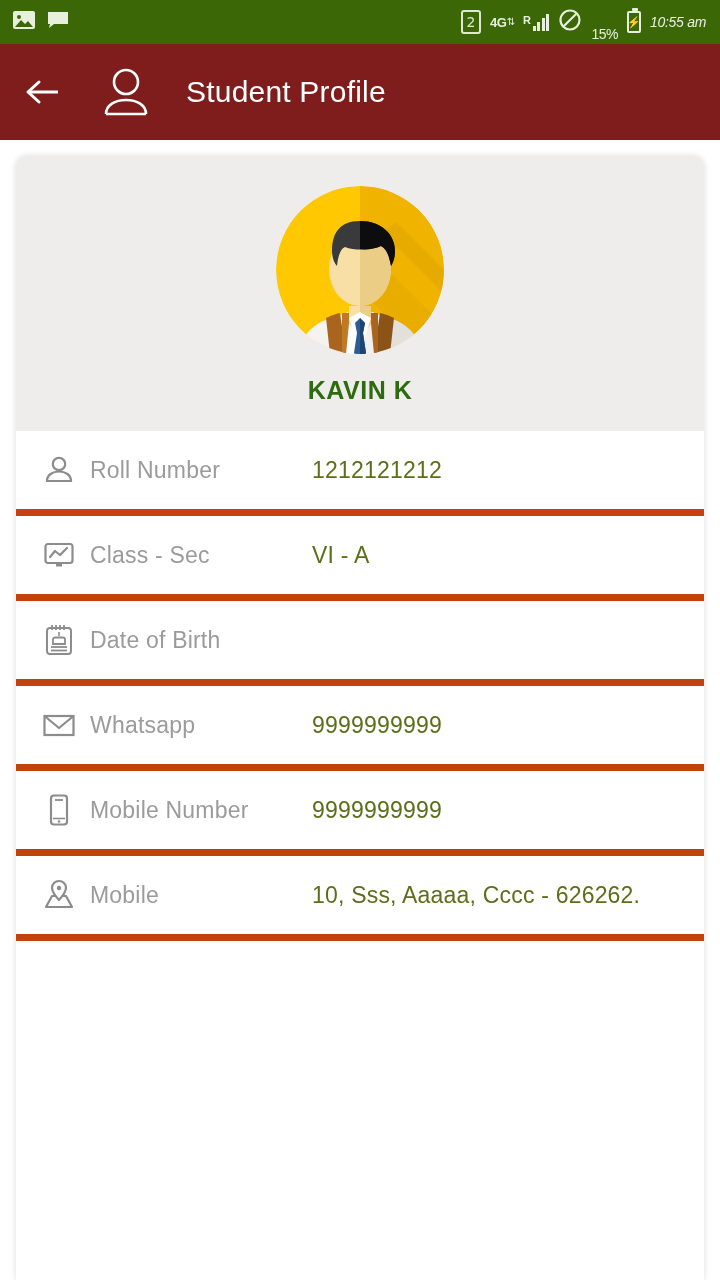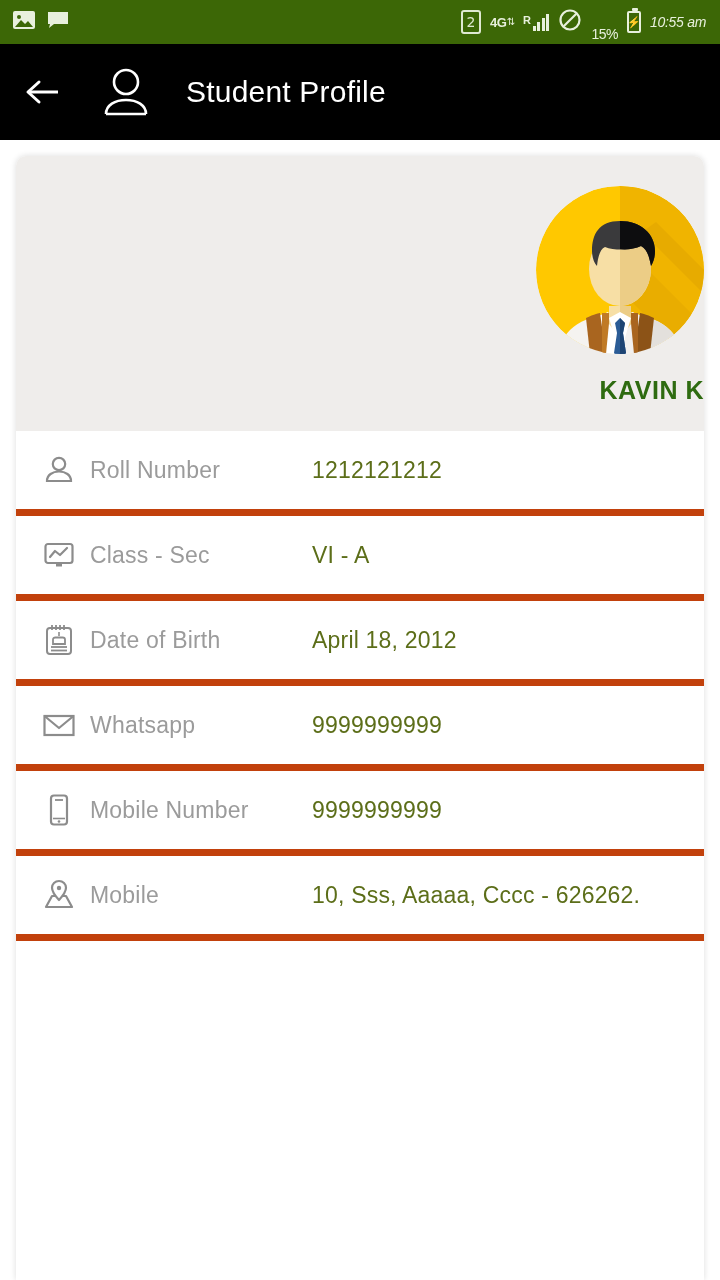--- a/index.html
+++ b/index.html
@@ -44,37 +44,37 @@
     display: flex; align-items: center; justify-content: center;
   }
   .batt::before {
     content: ""; position: absolute; top: -5px; left: 3px;
     width: 6px; height: 3px; background: #e8f0dd; border-radius: 1px;
   }
   .batt span { font-size: 11px; line-height: 1; }
 
   
   .app-bar {
-    height: 96px; background: #000000;
+    height: 96px; background: #7f1d1d;
     display: flex; align-items: center; padding: 0 22px; gap: 32px;
   }
   .app-bar .back { width: 44px; height: 44px; display:flex; align-items:center; justify-content:center; }
   .app-bar .person { width: 56px; height: 56px; display:flex; align-items:center; justify-content:center; }
   .app-title { color: #ffffff; font-size: 30px; letter-spacing: .2px; }
 
   
   .card {
     position: absolute; left: 16px; right: 16px; top: 156px; bottom: 0;
     background: #ffffff; border-radius: 10px 10px 0 0;
     box-shadow: 0 0 6px rgba(0,0,0,.14);
     overflow: hidden;
   }
   .card-header {
     background: #efedeb; padding: 30px 0 26px;
-    display: flex; flex-direction: column; align-items: flex-end;
+    display: flex; flex-direction: column; align-items: center;
   }
   .avatar { width: 168px; height: 168px; border-radius: 50%; overflow: hidden; }
   .student-name {
     margin-top: 22px; font-size: 25px; font-weight: bold;
     color: #2e6b10; letter-spacing: .5px;
   }
 
   .rows { background: #ffffff; }
   .row {
     height: 85px; display: flex; align-items: center;
@@ -227,21 +227,20 @@
             <line x1="14" y1="2" x2="14" y2="7" stroke="#8c8c8c" stroke-width="1.8"></line>
             <line x1="18" y1="2" x2="18" y2="7" stroke="#8c8c8c" stroke-width="1.8"></line>
             <line x1="22" y1="2" x2="22" y2="7" stroke="#8c8c8c" stroke-width="1.8"></line>
             <line x1="17" y1="9" x2="17" y2="13" stroke="#8c8c8c" stroke-width="1.6"></line>
             <path d="M11 21v-4.5c0-1.2 1-2 2.4-2h7.2c1.4 0 2.4.8 2.4 2V21z" fill="none" stroke="#8c8c8c" stroke-width="1.8"></path>
             <line x1="9" y1="24" x2="25" y2="24" stroke="#8c8c8c" stroke-width="1.8"></line>
             <line x1="9" y1="27.5" x2="25" y2="27.5" stroke="#8c8c8c" stroke-width="1.8"></line>
           </svg>
         </span>
         <span class="row-label">Date of Birth</span>
-        <span class="row-value">April 18, 2012</span>
       </div>
 
       <div class="row">
         <span class="row-icon">
           <svg width="34" height="34" viewBox="0 0 34 34">
             <rect x="2.5" y="8" width="29" height="19" fill="none" stroke="#8c8c8c" stroke-width="2.2"></rect>
             <polyline points="2.5,8 17,20 31.5,8" fill="none" stroke="#8c8c8c" stroke-width="2.2" stroke-linejoin="round"></polyline>
           </svg>
         </span>
         <span class="row-label">Whatsapp</span>

